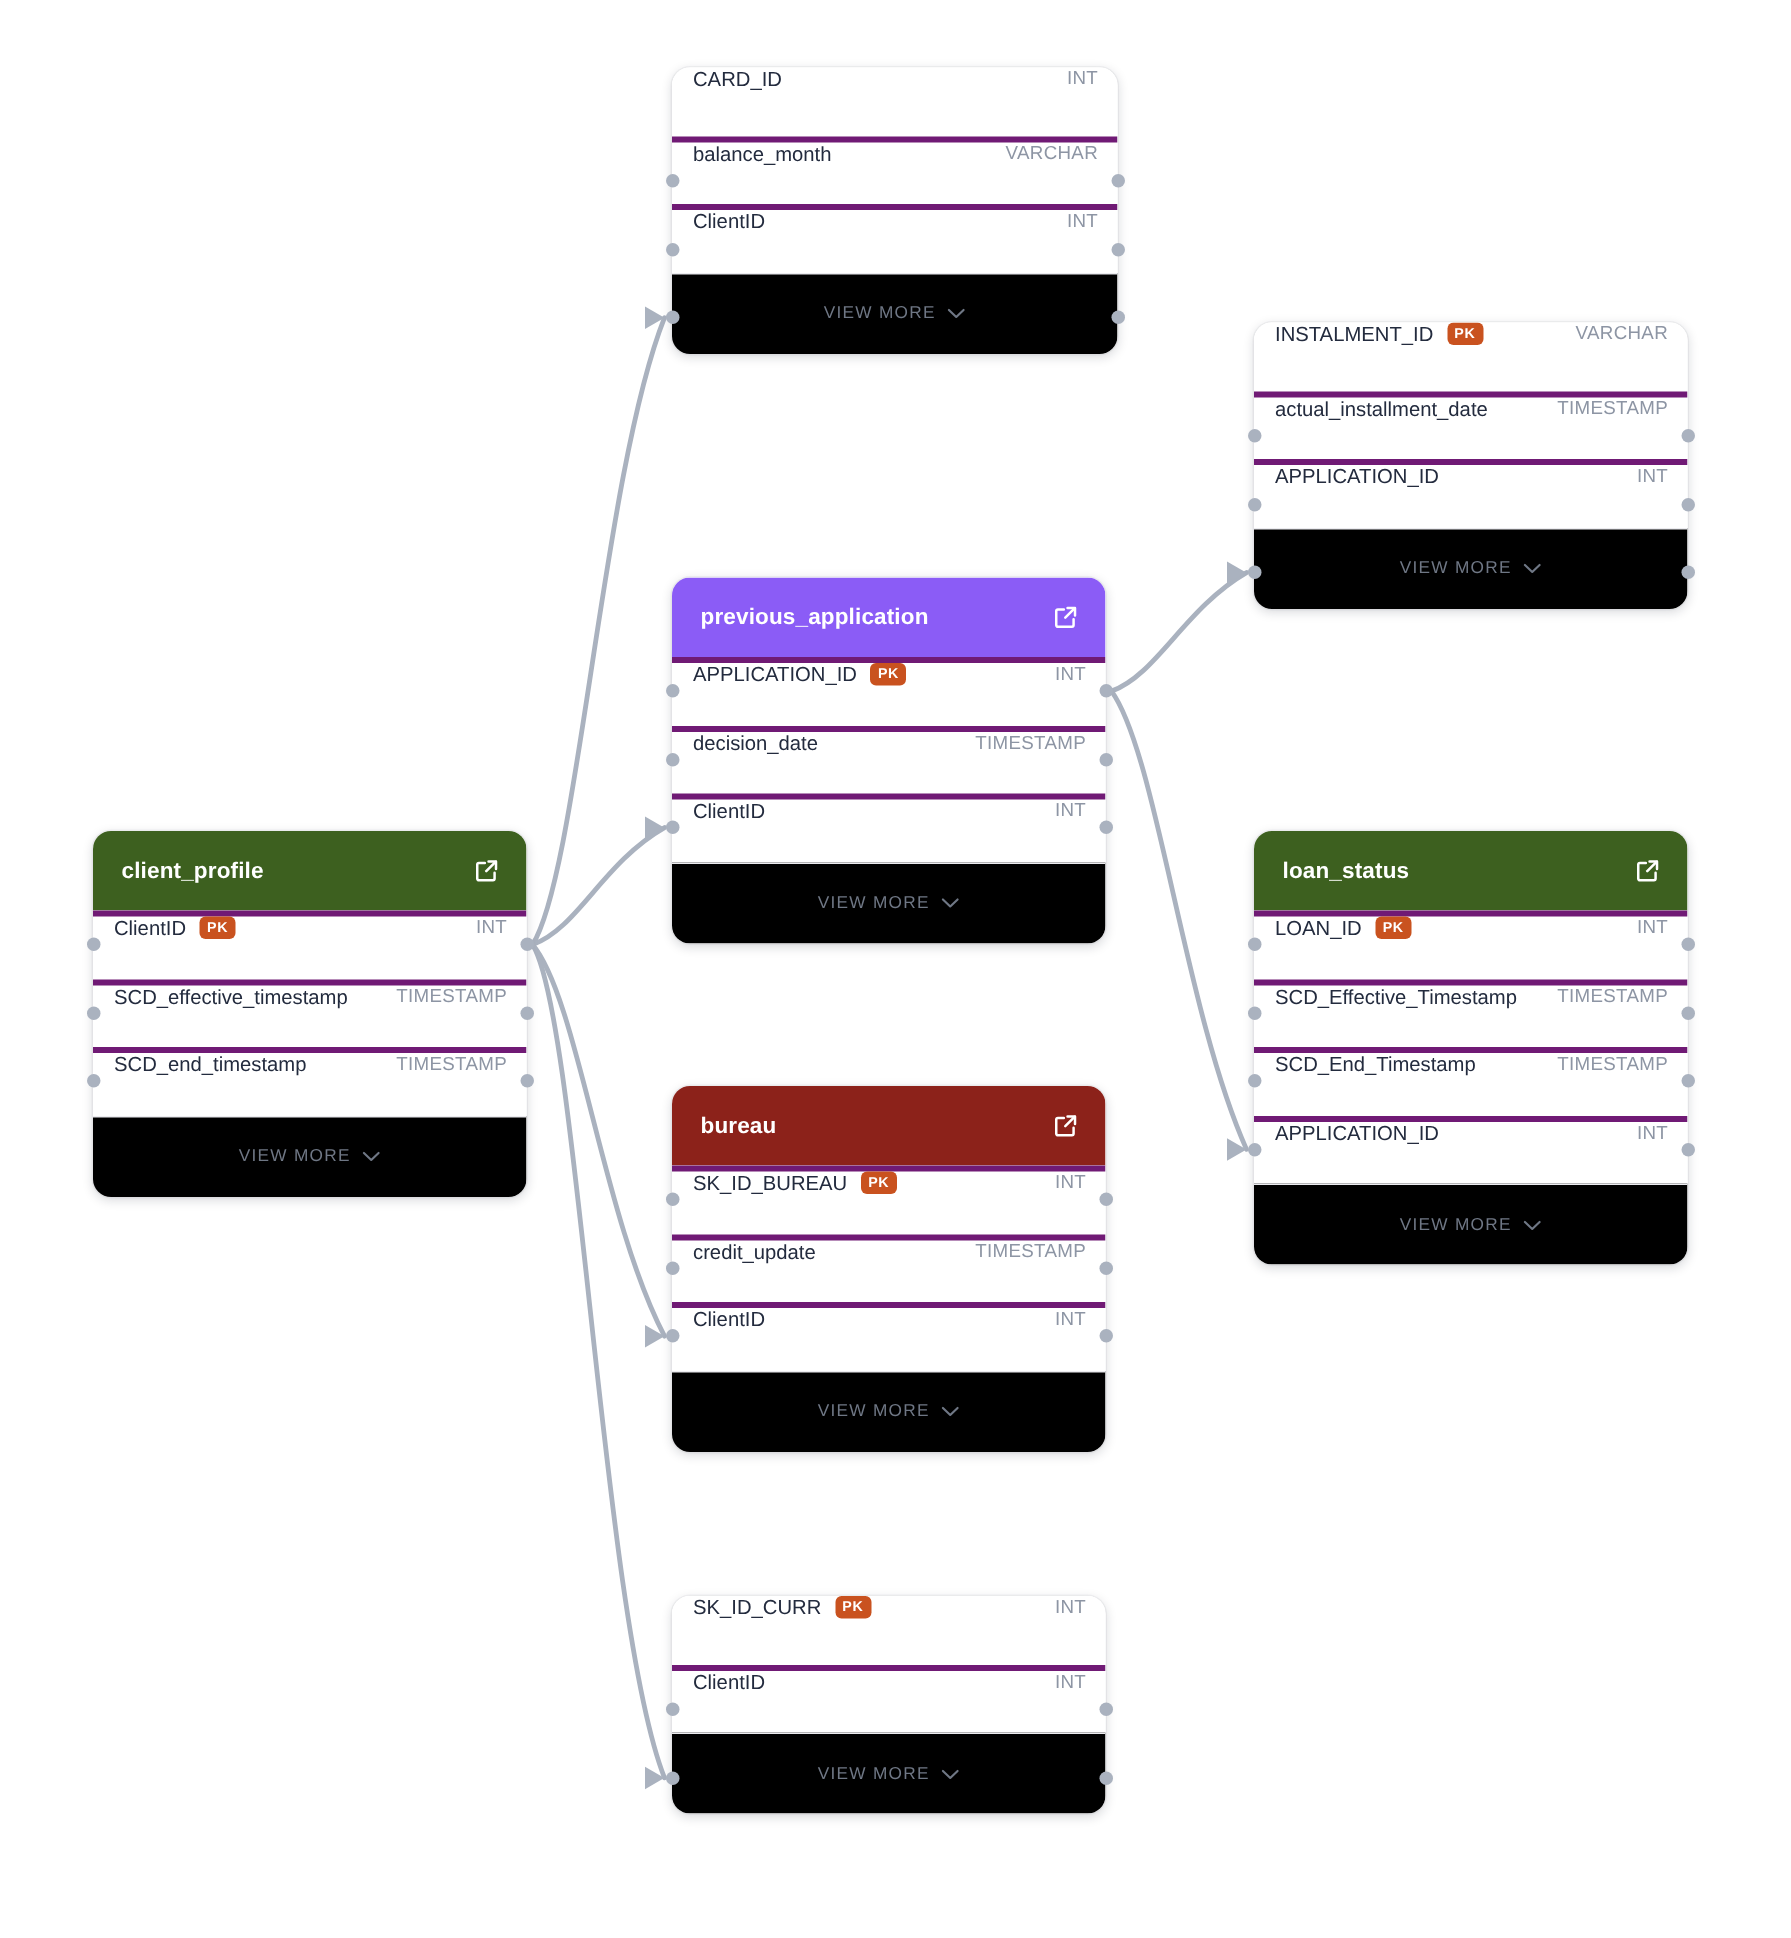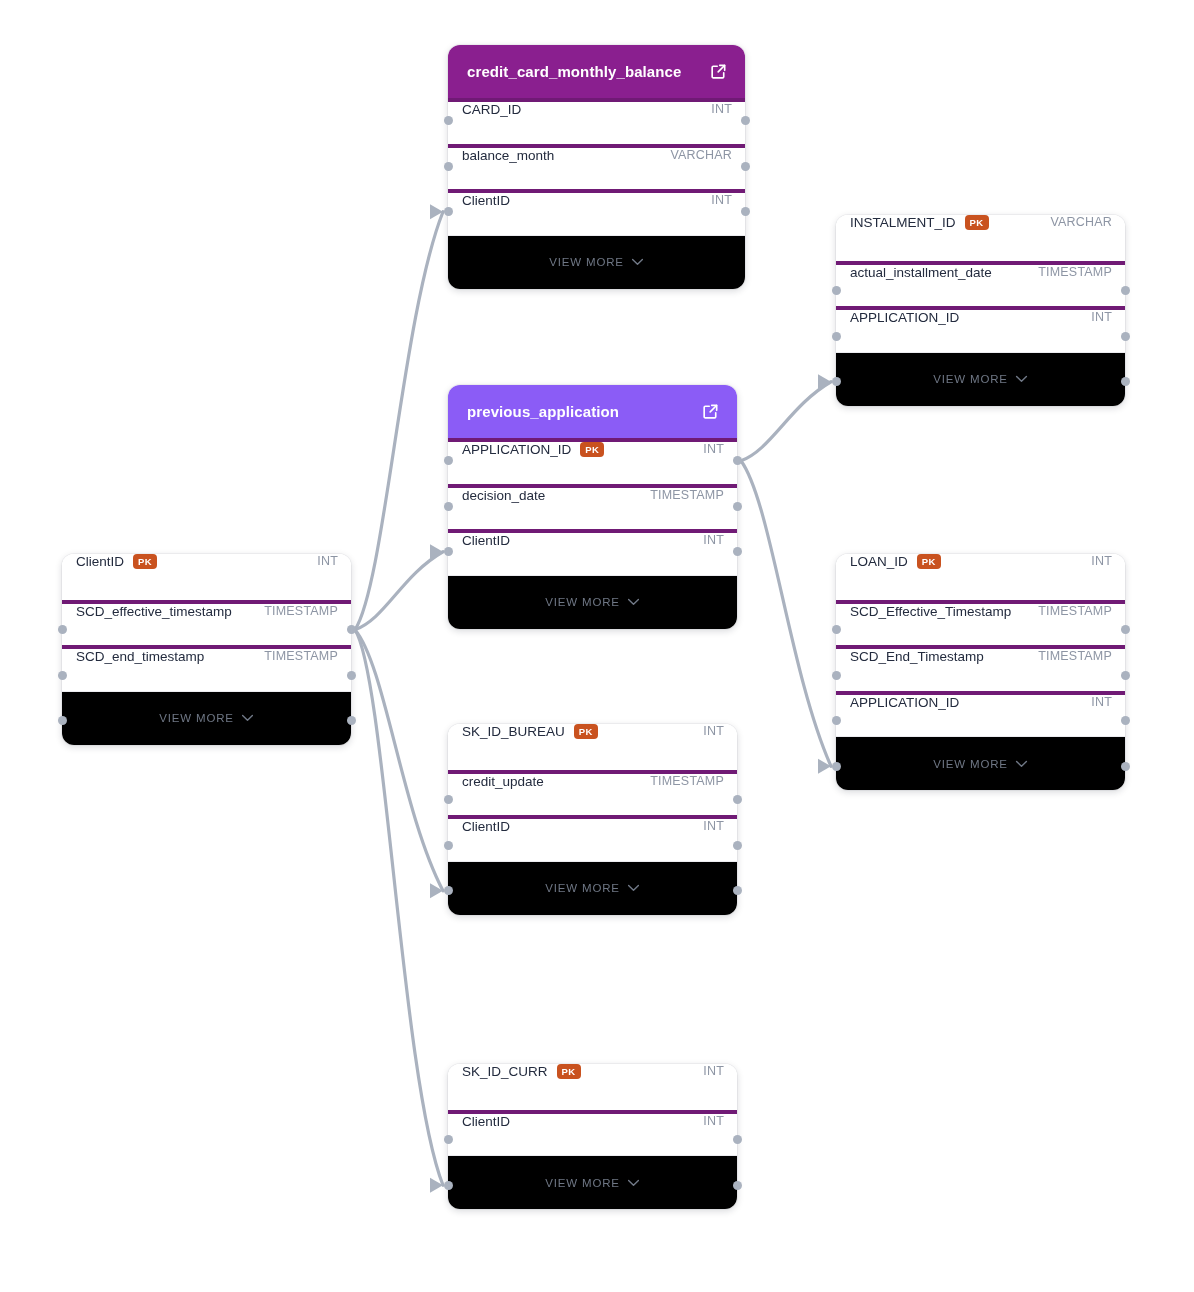--- a/index.html
+++ b/index.html
@@ -148,41 +148,115 @@
       <path d="M355 629.75 C385.25 677.25, 401.75 1080.75, 443 1185.25" fill="none" stroke="#aab2bf" stroke-width="3.2" stroke-linecap="round"></path>
       <path d="M430 1177.75 L443 1185.25 L430 1192.75 Z" fill="#aab2bf"></path>
       <path d="M741 460.75 C771.25 449.8875, 789.75 405.6475, 831 381.75" fill="none" stroke="#aab2bf" stroke-width="3.2" stroke-linecap="round"></path>
       <path d="M818 374.25 L831 381.75 L818 389.25 Z" fill="#aab2bf"></path>
       <path d="M741 460.75 C771.25 502.75625, 789.75 673.83625, 831 766.25" fill="none" stroke="#aab2bf" stroke-width="3.2" stroke-linecap="round"></path>
       <path d="M818 758.75 L831 766.25 L818 773.75 Z" fill="#aab2bf"></path>
     </svg>
   <div id="tables-layer">
       <div class="table-card" style="left: 448px; top: 45px; width: 297px;">
         <div class="card-clip">
-          <div class="table-header" style="background: rgb(138, 31, 143);">
-            <span class="table-title">credit_card_monthly_balance</span>
+          <div class="col-row">
+            <div class="col-left">
+              <span class="col-name">CARD_ID</span>
+            </div>
+            <span class="col-type">INT</span>
+          </div>
+          <div class="col-row">
+            <div class="col-left">
+              <span class="col-name">balance_month</span>
+            </div>
+            <span class="col-type">VARCHAR</span>
+          </div>
+          <div class="col-row">
+            <div class="col-left">
+              <span class="col-name">ClientID</span>
+            </div>
+            <span class="col-type">INT</span>
+          </div>
+          <div class="view-more">
+            <span class="view-more-label">VIEW MORE</span>
+            <span style="display: flex;">
+              <svg class="chev" viewBox="0 0 14 9" fill="none" stroke="#6f7785" stroke-width="1.6" stroke-linecap="round" stroke-linejoin="round">
+                <path d="M1.5 1.8L7 7.1L12.5 1.8"></path>
+              </svg>
+            </span>
+          </div>
+        </div>
+        <span class="port left" style="top: 71.25px;"></span>
+        <span class="port right" style="top: 71.25px;"></span>
+        <span class="port left" style="top: 116.75px;"></span>
+        <span class="port right" style="top: 116.75px;"></span>
+        <span class="port left" style="top: 162.25px;"></span>
+        <span class="port right" style="top: 162.25px;"></span>
+      </div>
+      <div class="table-card" style="left: 836px; top: 215px; width: 289px;">
+        <div class="card-clip">
+          <div class="col-row">
+            <div class="col-left">
+              <span class="col-name">INSTALMENT_ID</span>
+              <span class="pk-badge">PK</span>
+            </div>
+            <span class="col-type">VARCHAR</span>
+          </div>
+          <div class="col-row">
+            <div class="col-left">
+              <span class="col-name">actual_installment_date</span>
+            </div>
+            <span class="col-type">TIMESTAMP</span>
+          </div>
+          <div class="col-row">
+            <div class="col-left">
+              <span class="col-name">APPLICATION_ID</span>
+            </div>
+            <span class="col-type">INT</span>
+          </div>
+          <div class="view-more">
+            <span class="view-more-label">VIEW MORE</span>
+            <span style="display: flex;">
+              <svg class="chev" viewBox="0 0 14 9" fill="none" stroke="#6f7785" stroke-width="1.6" stroke-linecap="round" stroke-linejoin="round">
+                <path d="M1.5 1.8L7 7.1L12.5 1.8"></path>
+              </svg>
+            </span>
+          </div>
+        </div>
+        <span class="port left" style="top: 71.25px;"></span>
+        <span class="port right" style="top: 71.25px;"></span>
+        <span class="port left" style="top: 116.75px;"></span>
+        <span class="port right" style="top: 116.75px;"></span>
+        <span class="port left" style="top: 162.25px;"></span>
+        <span class="port right" style="top: 162.25px;"></span>
+      </div>
+      <div class="table-card" style="left: 448px; top: 385px; width: 289px;">
+        <div class="card-clip">
+          <div class="table-header" style="background: #8b5cf6;">
+            <span class="table-title">previous_application</span>
             <span style="display: flex;">
               <svg class="open-icon" viewBox="0 0 24 24" fill="none" stroke="#ffffff" stroke-width="2.1" stroke-linecap="round" stroke-linejoin="round">
                 <path d="M13.5 4.2H19.8V10.5"></path>
                 <path d="M19.6 4.4L11.6 12.4"></path>
                 <path d="M18.6 13.6V18.6C18.6 19.4 18 20 17.2 20H5.4C4.6 20 4 19.4 4 18.6V6.8C4 6 4.6 5.4 5.4 5.4H10.4"></path>
               </svg>
             </span>
           </div>
           <div class="col-row">
             <div class="col-left">
-              <span class="col-name">CARD_ID</span>
-            </div>
-            <span class="col-type">INT</span>
-          </div>
-          <div class="col-row">
-            <div class="col-left">
-              <span class="col-name">balance_month</span>
-            </div>
-            <span class="col-type">VARCHAR</span>
+              <span class="col-name">APPLICATION_ID</span>
+              <span class="pk-badge">PK</span>
+            </div>
+            <span class="col-type">INT</span>
+          </div>
+          <div class="col-row">
+            <div class="col-left">
+              <span class="col-name">decision_date</span>
+            </div>
+            <span class="col-type">TIMESTAMP</span>
           </div>
           <div class="col-row">
             <div class="col-left">
               <span class="col-name">ClientID</span>
             </div>
             <span class="col-type">INT</span>
           </div>
           <div class="view-more">
             <span class="view-more-label">VIEW MORE</span>
             <span style="display: flex;">
@@ -192,109 +266,35 @@
             </span>
           </div>
         </div>
         <span class="port left" style="top: 71.25px;"></span>
         <span class="port right" style="top: 71.25px;"></span>
         <span class="port left" style="top: 116.75px;"></span>
         <span class="port right" style="top: 116.75px;"></span>
         <span class="port left" style="top: 162.25px;"></span>
         <span class="port right" style="top: 162.25px;"></span>
       </div>
-      <div class="table-card" style="left: 836px; top: 215px; width: 289px;">
-        <div class="card-clip">
-          <div class="col-row">
-            <div class="col-left">
-              <span class="col-name">INSTALMENT_ID</span>
-              <span class="pk-badge">PK</span>
-            </div>
-            <span class="col-type">VARCHAR</span>
-          </div>
-          <div class="col-row">
-            <div class="col-left">
-              <span class="col-name">actual_installment_date</span>
-            </div>
-            <span class="col-type">TIMESTAMP</span>
-          </div>
-          <div class="col-row">
-            <div class="col-left">
-              <span class="col-name">APPLICATION_ID</span>
-            </div>
-            <span class="col-type">INT</span>
-          </div>
-          <div class="view-more">
-            <span class="view-more-label">VIEW MORE</span>
-            <span style="display: flex;">
-              <svg class="chev" viewBox="0 0 14 9" fill="none" stroke="#6f7785" stroke-width="1.6" stroke-linecap="round" stroke-linejoin="round">
-                <path d="M1.5 1.8L7 7.1L12.5 1.8"></path>
-              </svg>
-            </span>
-          </div>
-        </div>
-        <span class="port left" style="top: 71.25px;"></span>
-        <span class="port right" style="top: 71.25px;"></span>
-        <span class="port left" style="top: 116.75px;"></span>
-        <span class="port right" style="top: 116.75px;"></span>
-        <span class="port left" style="top: 162.25px;"></span>
-        <span class="port right" style="top: 162.25px;"></span>
-      </div>
-      <div class="table-card" style="left: 448px; top: 385px; width: 289px;">
-        <div class="card-clip">
-          <div class="table-header" style="background: #8b5cf6;">
-            <span class="table-title">previous_application</span>
+      <div class="table-card" style="left: 62px; top: 554px; width: 289px;">
+        <div class="card-clip">
+          <div class="table-header" style="background: rgb(61, 96, 31);">
+            <span class="table-title">client_profile</span>
             <span style="display: flex;">
               <svg class="open-icon" viewBox="0 0 24 24" fill="none" stroke="#ffffff" stroke-width="2.1" stroke-linecap="round" stroke-linejoin="round">
                 <path d="M13.5 4.2H19.8V10.5"></path>
                 <path d="M19.6 4.4L11.6 12.4"></path>
                 <path d="M18.6 13.6V18.6C18.6 19.4 18 20 17.2 20H5.4C4.6 20 4 19.4 4 18.6V6.8C4 6 4.6 5.4 5.4 5.4H10.4"></path>
               </svg>
             </span>
           </div>
           <div class="col-row">
             <div class="col-left">
-              <span class="col-name">APPLICATION_ID</span>
-              <span class="pk-badge">PK</span>
-            </div>
-            <span class="col-type">INT</span>
-          </div>
-          <div class="col-row">
-            <div class="col-left">
-              <span class="col-name">decision_date</span>
-            </div>
-            <span class="col-type">TIMESTAMP</span>
-          </div>
-          <div class="col-row">
-            <div class="col-left">
               <span class="col-name">ClientID</span>
-            </div>
-            <span class="col-type">INT</span>
-          </div>
-          <div class="view-more">
-            <span class="view-more-label">VIEW MORE</span>
-            <span style="display: flex;">
-              <svg class="chev" viewBox="0 0 14 9" fill="none" stroke="#6f7785" stroke-width="1.6" stroke-linecap="round" stroke-linejoin="round">
-                <path d="M1.5 1.8L7 7.1L12.5 1.8"></path>
-              </svg>
-            </span>
-          </div>
-        </div>
-        <span class="port left" style="top: 71.25px;"></span>
-        <span class="port right" style="top: 71.25px;"></span>
-        <span class="port left" style="top: 116.75px;"></span>
-        <span class="port right" style="top: 116.75px;"></span>
-        <span class="port left" style="top: 162.25px;"></span>
-        <span class="port right" style="top: 162.25px;"></span>
-      </div>
-      <div class="table-card" style="left: 62px; top: 554px; width: 289px;">
-        <div class="card-clip">
-          <div class="col-row">
-            <div class="col-left">
-              <span class="col-name">ClientID</span>
               <span class="pk-badge">PK</span>
             </div>
             <span class="col-type">INT</span>
           </div>
           <div class="col-row">
             <div class="col-left">
               <span class="col-name">SCD_effective_timestamp</span>
             </div>
             <span class="col-type">TIMESTAMP</span>
           </div>
@@ -315,20 +315,30 @@
         </div>
         <span class="port left" style="top: 71.25px;"></span>
         <span class="port right" style="top: 71.25px;"></span>
         <span class="port left" style="top: 116.75px;"></span>
         <span class="port right" style="top: 116.75px;"></span>
         <span class="port left" style="top: 162.25px;"></span>
         <span class="port right" style="top: 162.25px;"></span>
       </div>
       <div class="table-card" style="left: 836px; top: 554px; width: 289px;">
         <div class="card-clip">
+          <div class="table-header" style="background: rgb(61, 96, 31);">
+            <span class="table-title">loan_status</span>
+            <span style="display: flex;">
+              <svg class="open-icon" viewBox="0 0 24 24" fill="none" stroke="#ffffff" stroke-width="2.1" stroke-linecap="round" stroke-linejoin="round">
+                <path d="M13.5 4.2H19.8V10.5"></path>
+                <path d="M19.6 4.4L11.6 12.4"></path>
+                <path d="M18.6 13.6V18.6C18.6 19.4 18 20 17.2 20H5.4C4.6 20 4 19.4 4 18.6V6.8C4 6 4.6 5.4 5.4 5.4H10.4"></path>
+              </svg>
+            </span>
+          </div>
           <div class="col-row">
             <div class="col-left">
               <span class="col-name">LOAN_ID</span>
               <span class="pk-badge">PK</span>
             </div>
             <span class="col-type">INT</span>
           </div>
           <div class="col-row">
             <div class="col-left">
               <span class="col-name">SCD_Effective_Timestamp</span>
@@ -360,20 +370,30 @@
         <span class="port right" style="top: 71.25px;"></span>
         <span class="port left" style="top: 116.75px;"></span>
         <span class="port right" style="top: 116.75px;"></span>
         <span class="port left" style="top: 162.25px;"></span>
         <span class="port right" style="top: 162.25px;"></span>
         <span class="port left" style="top: 207.75px;"></span>
         <span class="port right" style="top: 207.75px;"></span>
       </div>
       <div class="table-card" style="left: 448px; top: 724px; width: 289px;">
         <div class="card-clip">
+          <div class="table-header" style="background: rgb(140, 34, 26);">
+            <span class="table-title">bureau</span>
+            <span style="display: flex;">
+              <svg class="open-icon" viewBox="0 0 24 24" fill="none" stroke="#ffffff" stroke-width="2.1" stroke-linecap="round" stroke-linejoin="round">
+                <path d="M13.5 4.2H19.8V10.5"></path>
+                <path d="M19.6 4.4L11.6 12.4"></path>
+                <path d="M18.6 13.6V18.6C18.6 19.4 18 20 17.2 20H5.4C4.6 20 4 19.4 4 18.6V6.8C4 6 4.6 5.4 5.4 5.4H10.4"></path>
+              </svg>
+            </span>
+          </div>
           <div class="col-row">
             <div class="col-left">
               <span class="col-name">SK_ID_BUREAU</span>
               <span class="pk-badge">PK</span>
             </div>
             <span class="col-type">INT</span>
           </div>
           <div class="col-row">
             <div class="col-left">
               <span class="col-name">credit_update</span>

